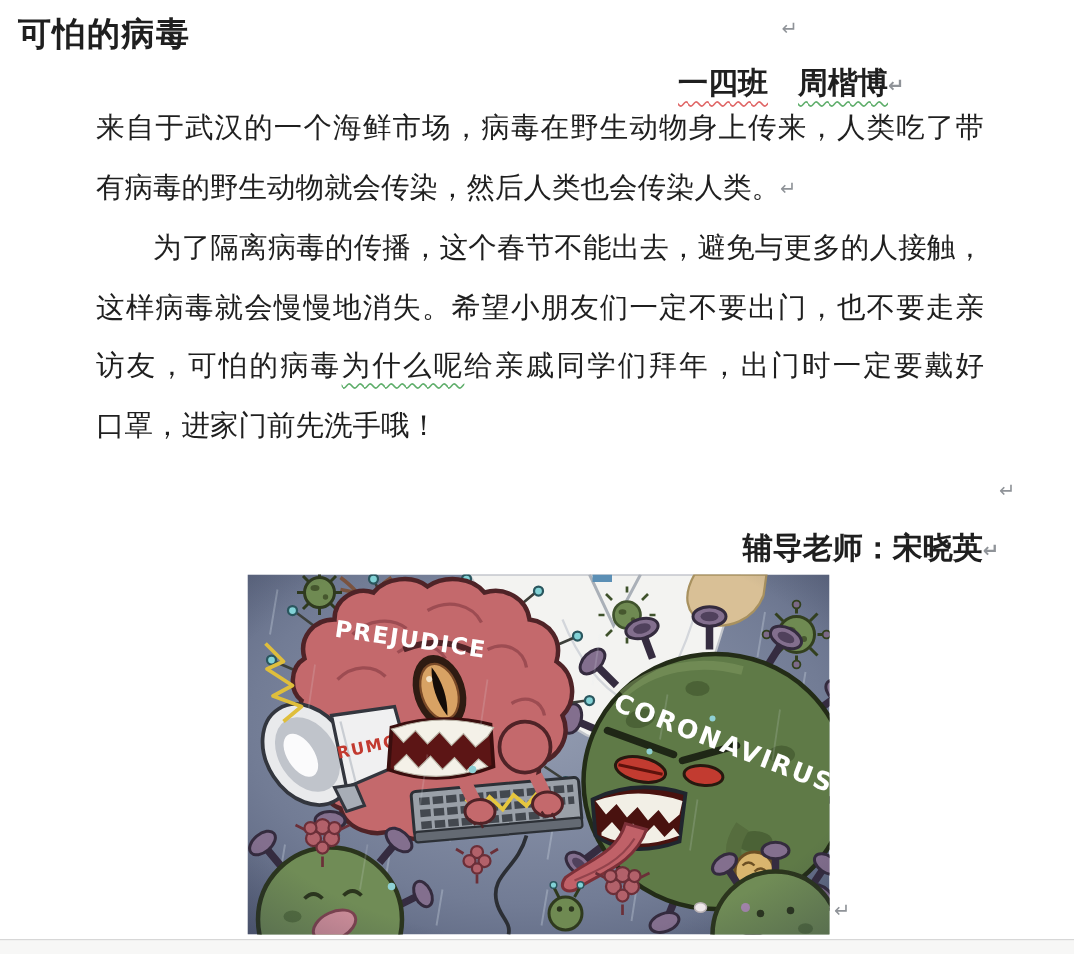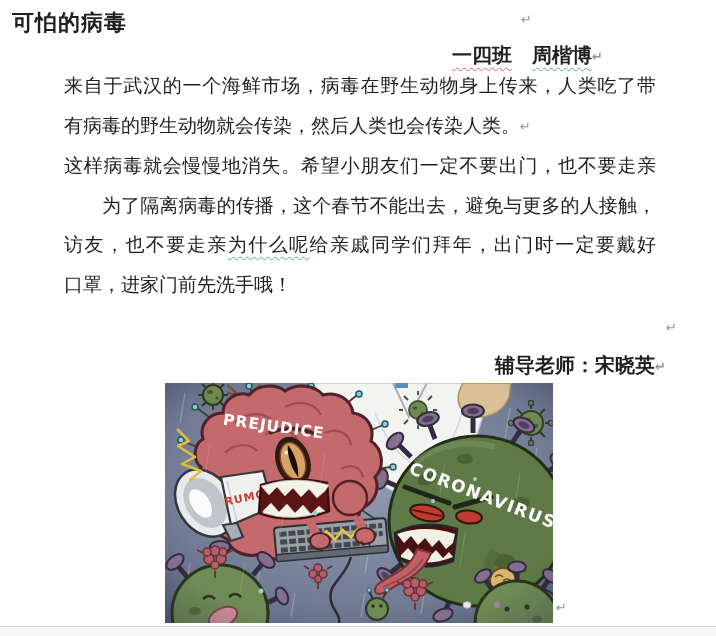--- a/index.html
+++ b/index.html
@@ -35,23 +35,23 @@
 <div class="page">
 
   <div class="doc-title">可怕的病毒</div>
   <span class="pmark title-mark">↵</span>
 
   <div class="byline"><span class="wavy-red">一四班</span><span>　</span><span class="wavy-green">周楷博</span><span class="pmark">↵</span></div>
 
   <div class="bodytext">
     <div class="bl">来自于武汉的一个海鲜市场，病毒在野生动物身上传来，人类吃了带</div>
     <div class="bl bl-end"><span>有病毒的野生动物就会传染，然后人类也会传染人类。</span><span class="pmark">↵</span></div>
+    <div class="bl indent">为了隔离病毒的传播，这个春节不能出去，避免与更多的人接触，</div>
     <div class="bl">这样病毒就会慢慢地消失。希望小朋友们一定不要出门，也不要走亲</div>
-    <div class="bl indent">为了隔离病毒的传播，这个春节不能出去，避免与更多的人接触，</div>
-    <div class="bl"><span>访友，也不要走亲</span><span class="wavy-green">为什么呢</span><span>给亲戚同学们拜年，出门时一定要戴好</span></div>
+    <div class="bl"><span>访友，可怕的病毒</span><span class="wavy-green">为什么呢</span><span>给亲戚同学们拜年，出门时一定要戴好</span></div>
     <div class="bl bl-end">口罩，进家门前先洗手哦！</div>
   </div>
   <span class="pmark p2-end-mark">↵</span>
 
   <div class="teacher"><span>辅导老师：宋晓英</span><span class="pmark">↵</span></div>
 
   <div class="illustration">
     <svg viewBox="0 0 388 240" xmlns="http://www.w3.org/2000/svg">
       <defs>
         <radialGradient id="bgg" cx="0.5" cy="0.42" r="0.9">

